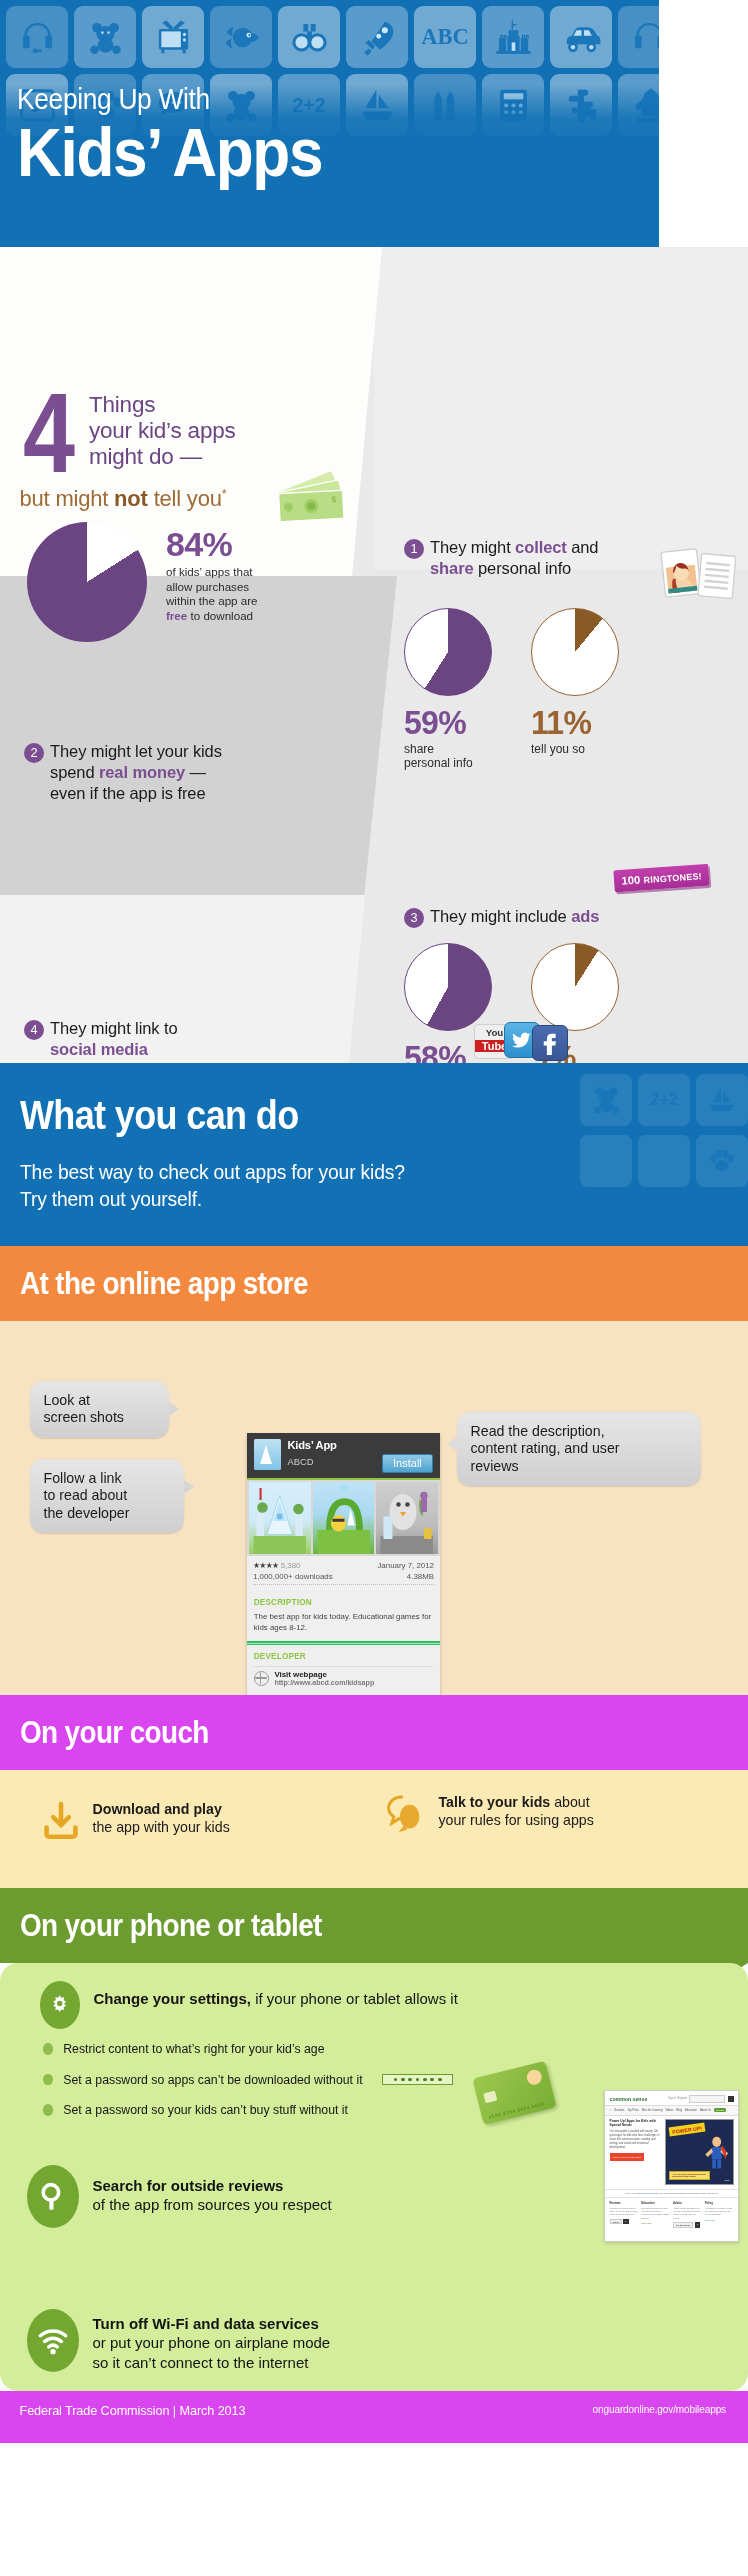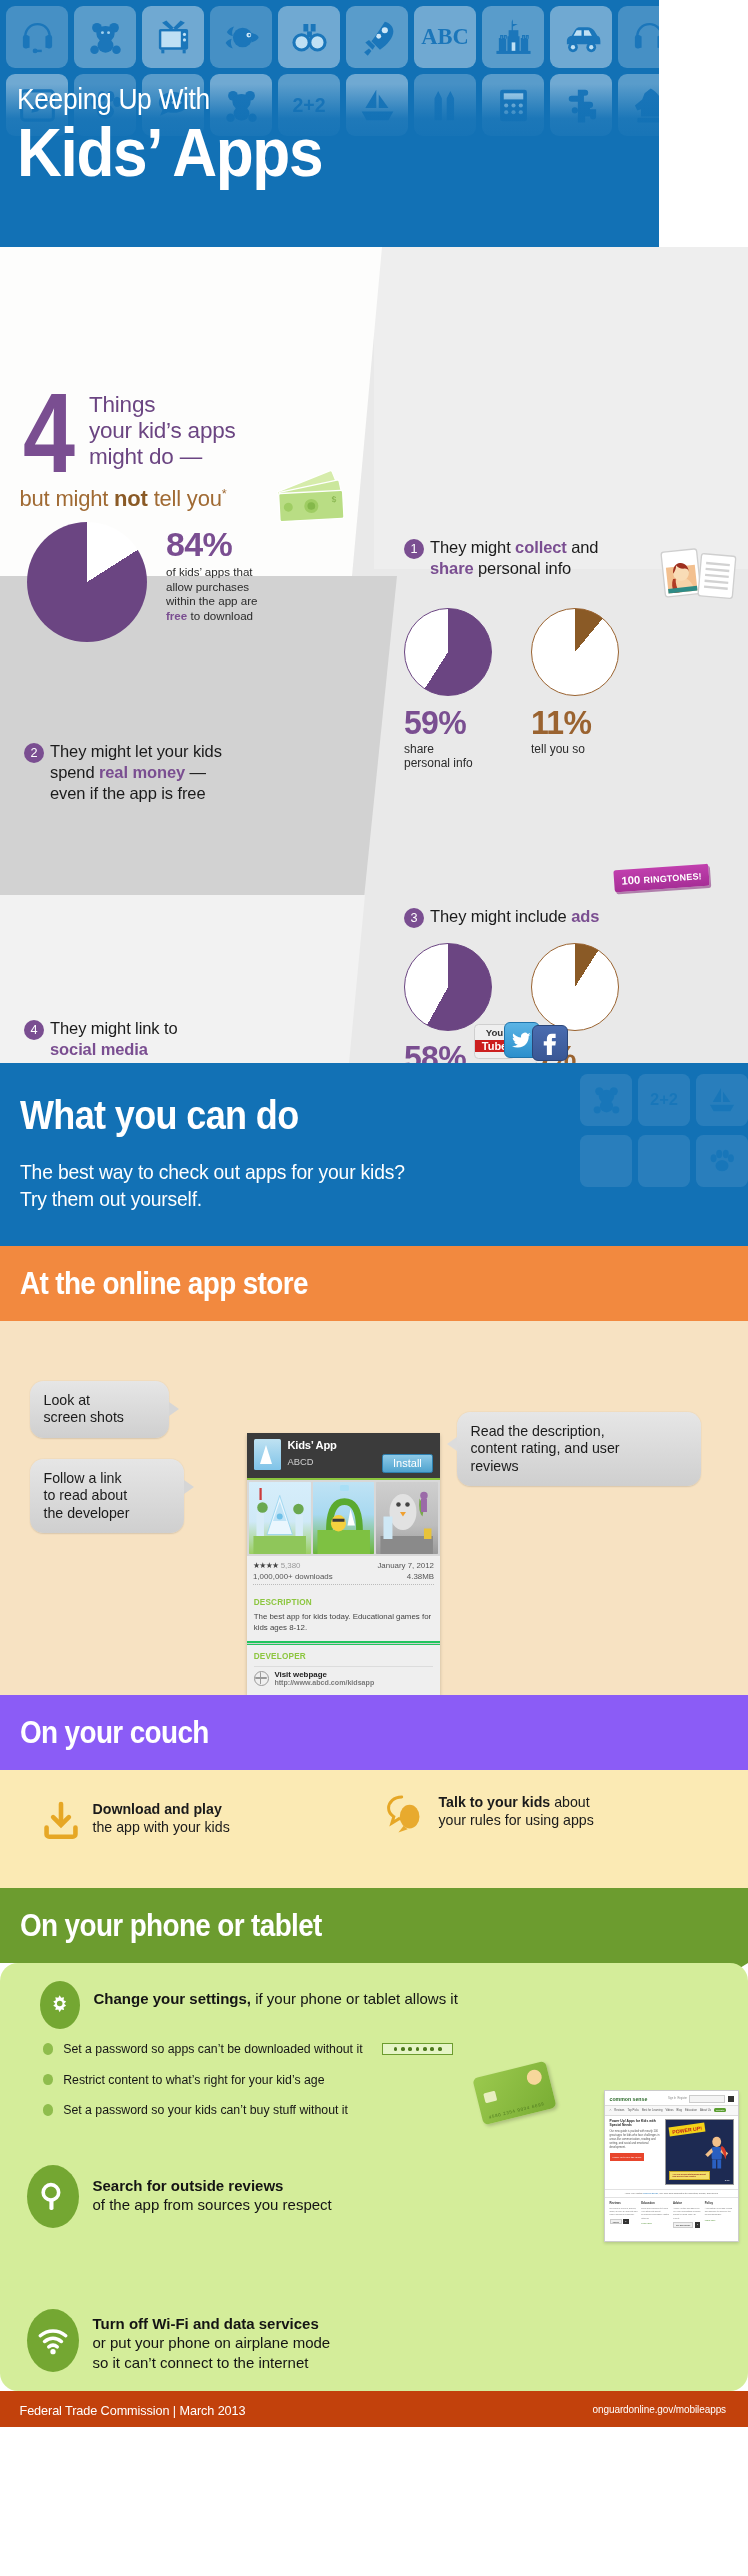--- a/index.html
+++ b/index.html
@@ -103,21 +103,21 @@
   .band{position:relative;width:748px;overflow:hidden;}
   .band .banner{position:relative;height:75px;}
   .band .banner h3{margin:0;position:absolute;left:19.5px;top:19.5px;color:#fff;font-size:31px;font-weight:bold;letter-spacing:-0.7px;
       font-family:"Liberation Sans Narrow","Liberation Sans",sans-serif;transform:scaleX(.9);transform-origin:left center;}
   .band .notch{position:absolute;right:0;bottom:-21px;width:34px;height:21px;}
 
   .orange .banner{background:#f2893f;}
   .orange .body{background:#f7e2c2;position:relative;}
   .orange .notch{background:#f2893f;clip-path:polygon(0 0,34px 0,34px 0,0 21px);}
 
-  .gold .banner{background:#8b5cf6;text-align:right;}
+  .gold .banner{background:#d946ef;text-align:right;}
   .gold .body{background:#fbeab4;position:relative;}
   .gold .notch{background:#e6a725;clip-path:polygon(0 0,34px 0,34px 0,0 21px);}
 
   .green .banner{background:#6c9c2f;}
   .green .body{background:#d4ed9a;position:relative;}
   .green .notch{background:#6c9c2f;clip-path:polygon(0 0,34px 0,34px 0,0 21px);}
 
   
   .store-body{height:374px;}
   .bubble{position:absolute;background:linear-gradient(#e6e6e6,#cfcfcf);border-radius:13.5px;
@@ -178,21 +178,21 @@
   .pwbox i{width:3.7px;height:3.7px;border-radius:50%;background:#4d7a1c;display:block;}
   .ccard{position:absolute;right:135px;top:-34px;width:75px;height:48px;border-radius:5.2px;
      background:linear-gradient(135deg,#9bc94e,#79ad33);transform:rotate(-14deg);box-shadow:1.5px 2.2px 3.7px rgba(0,0,0,.2);}
   .ccard .chip{position:absolute;left:6.7px;top:16.5px;width:12.7px;height:10.5px;background:#e8eec0;border-radius:1.5px;}
   .ccard .circ{position:absolute;right:6.7px;top:6px;width:15px;height:15px;border-radius:50%;background:#f7d79b;}
   .ccard .nums{position:absolute;left:6.7px;bottom:4.5px;font-size:4.5px;color:#4e7a1f;letter-spacing:0.7px;}
   .csshot{position:absolute;right:9px;top:127px;width:133px;height:150px;background:#fff;border:0.7px solid #ccc;
      box-shadow:0 1.5px 3px rgba(0,0,0,.15);overflow:hidden;font-size:2.5px;}
 
   
-  .footer{position:relative;width:748px;height:36px;background:#c2410c;}
+  .footer{position:relative;width:748px;height:52px;background:#d946ef;}
   .footer .l{position:absolute;left:19.5px;top:12.7px;color:#fff;font-size:12.7px;letter-spacing:-0.1px;
       font-family:"Liberation Sans Narrow","Liberation Sans",sans-serif;}
   .footer .r{position:absolute;right:22px;top:12.7px;color:#fff;font-size:10px;letter-spacing:-0.1px;
       font-family:Liberation Sans, sans-serif;}
 </style>
 </head>
 <body>
 
 <div class="page">
 
@@ -717,34 +717,34 @@
               <path d="M32 8l3.6 6.6 7.4-1.4-1.4 7.4L48.2 24l-5.2 5.4 5.2 5.4-6.6 3.4 1.4 7.4-7.4-1.4L32 50.8l-3.6-6.6-7.4 1.4 1.4-7.4-6.6-3.4 5.2-5.4-5.2-5.4 6.6-3.4-1.4-7.4 7.4 1.4z"></path>
               <circle cx="32" cy="29" r="7" fill="#74a732"></circle>
             </svg>
         </div>
         <div class="gtxt"><b>Change your settings,</b><span> if your phone or tablet allows it</span></div>
       </div>
 
       <div class="bullets">
         <div class="bullet">
           <span class="bdot"></span>
+          <span class="btxt">Restrict content to what’s right for your kid’s age</span>
+        </div>
+        <div class="bullet">
+          <span class="bdot"></span>
           <span class="btxt">Set a password so apps can’t be downloaded without it</span>
           <span class="pwbox">
               <i></i>
               <i></i>
               <i></i>
               <i></i>
               <i></i>
               <i></i>
               <i></i>
             </span>
-        </div>
-        <div class="bullet">
-          <span class="bdot"></span>
-          <span class="btxt">Restrict content to what’s right for your kid’s age</span>
         </div>
         <div class="bullet">
           <span class="bdot"></span>
           <span class="btxt">Set a password so your kids can’t buy stuff without it</span>
           <span class="ccard">
             <span class="chip"></span>
             <span class="circ"></span>
             <span class="nums">4580 2354 9034 6699</span>
           </span>
         </div>

